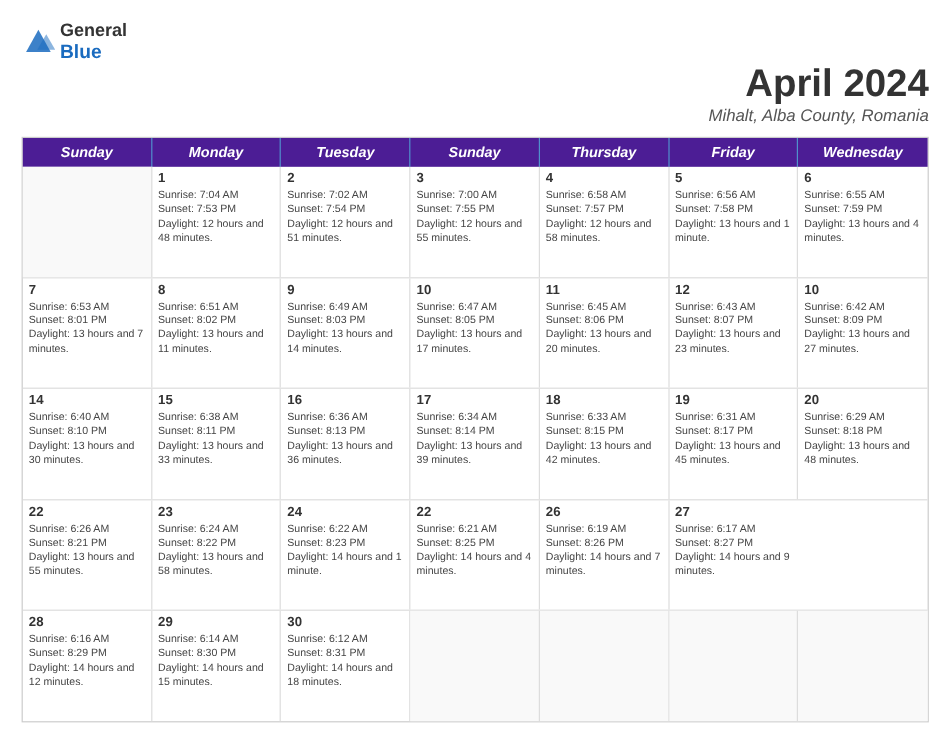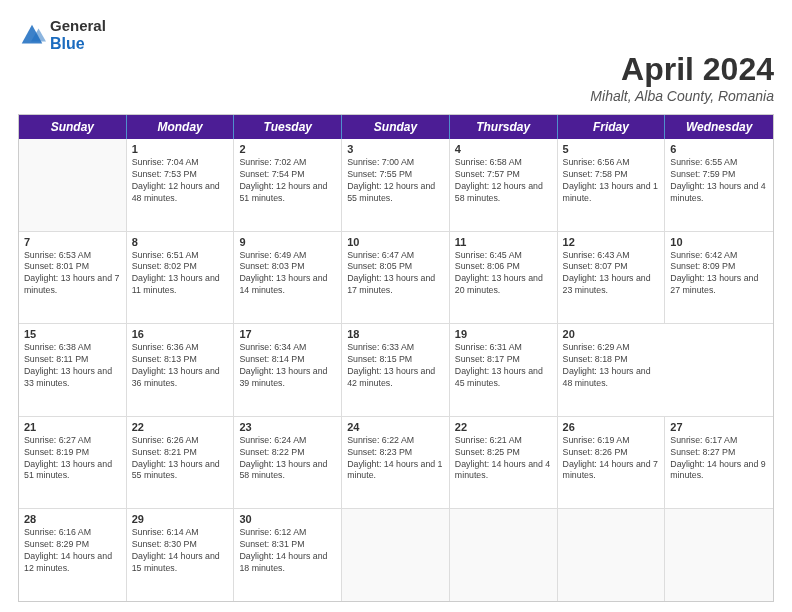--- a/index.html
+++ b/index.html
@@ -200,20 +200,24 @@
             <div class="day-num">12</div>
             <div class="day-info">Sunrise: 6:43 AM<br>Sunset: 8:07 PM<br>Daylight: 13 hours and 23 minutes.</div>
           </div>
           <div class="cal-cell">
             <div class="day-num">10</div>
             <div class="day-info">Sunrise: 6:42 AM<br>Sunset: 8:09 PM<br>Daylight: 13 hours and 27 minutes.</div>
           </div>
         </div>
         <div class="cal-row">
           <div class="cal-cell">
+            <div class="day-num">14</div>
+            <div class="day-info">Sunrise: 6:40 AM<br>Sunset: 8:10 PM<br>Daylight: 13 hours and 30 minutes.</div>
+          </div>
+          <div class="cal-cell">
             <div class="day-num">15</div>
             <div class="day-info">Sunrise: 6:38 AM<br>Sunset: 8:11 PM<br>Daylight: 13 hours and 33 minutes.</div>
           </div>
           <div class="cal-cell">
             <div class="day-num">16</div>
             <div class="day-info">Sunrise: 6:36 AM<br>Sunset: 8:13 PM<br>Daylight: 13 hours and 36 minutes.</div>
           </div>
           <div class="cal-cell">
             <div class="day-num">17</div>
             <div class="day-info">Sunrise: 6:34 AM<br>Sunset: 8:14 PM<br>Daylight: 13 hours and 39 minutes.</div>
@@ -225,24 +229,20 @@
           <div class="cal-cell">
             <div class="day-num">19</div>
             <div class="day-info">Sunrise: 6:31 AM<br>Sunset: 8:17 PM<br>Daylight: 13 hours and 45 minutes.</div>
           </div>
           <div class="cal-cell">
             <div class="day-num">20</div>
             <div class="day-info">Sunrise: 6:29 AM<br>Sunset: 8:18 PM<br>Daylight: 13 hours and 48 minutes.</div>
           </div>
         </div>
         <div class="cal-row">
-          <div class="cal-cell">
-            <div class="day-num">21</div>
-            <div class="day-info">Sunrise: 6:27 AM<br>Sunset: 8:19 PM<br>Daylight: 13 hours and 51 minutes.</div>
-          </div>
           <div class="cal-cell">
             <div class="day-num">22</div>
             <div class="day-info">Sunrise: 6:26 AM<br>Sunset: 8:21 PM<br>Daylight: 13 hours and 55 minutes.</div>
           </div>
           <div class="cal-cell">
             <div class="day-num">23</div>
             <div class="day-info">Sunrise: 6:24 AM<br>Sunset: 8:22 PM<br>Daylight: 13 hours and 58 minutes.</div>
           </div>
           <div class="cal-cell">
             <div class="day-num">24</div>

